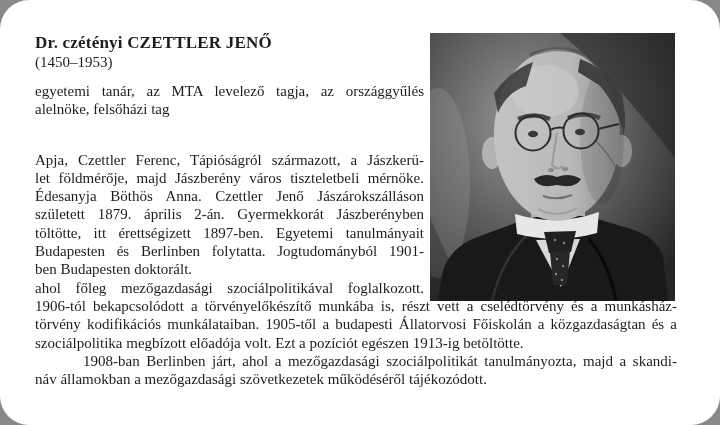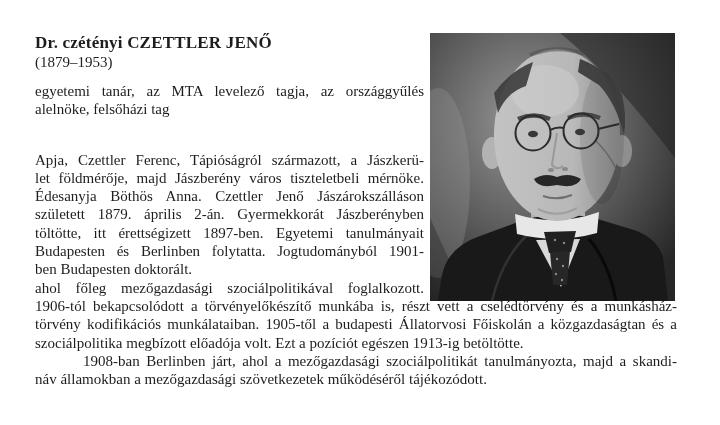--- a/index.html
+++ b/index.html
@@ -2,20 +2,21 @@
 <html lang="hu" style="--page_bg: #ffffff; --text: #1d1d1d; --photo_light: #989898; --photo_mid: #5a5a5a; --photo_dark: #262626; --skin: #c3c3c3; --skin_shadow: #8e8e8e; --hair: #3c3c3c; --suit: #191919; --collar: #e7e7e7; --shirt: #d9d9d9; --tie: #202020;"><head>
 <meta charset="utf-8">
 <style>
   html,body { margin:0; padding:0; background:#888; }
   .page {
     position:relative; width:720px; height:425px;
     background:var(--page_bg,#fff);
     color:var(--text,#1d1d1d);
     font-family:"Liberation Serif","DejaVu Serif",serif;
     overflow:hidden;
+    border-radius:29px;
   }
   .text-block { position:absolute; left:35px; top:33px; width:642px; }
   .title { font-size:17px; font-weight:bold; line-height:19px; letter-spacing:.2px; }
   .years { font-size:15px; line-height:18px; margin-top:1px; }
   .subtitle { width:389px; margin-top:11px; font-size:15px; }
   .body-col { width:389px; margin-top:32px; font-size:15px; }
   .body-full { width:642px; font-size:15px; }
   .ln { line-height:18.3px; white-space:normal; hyphens:none; }
   .j  { text-align:justify; text-align-last:justify; }
   .ind { text-indent:48px; }
@@ -26,21 +27,21 @@
   .photo svg { display:block; width:245px; height:268px; }
 </style>
 </head>
 <body>
 
 <div class="page">
 
   <div class="text-block">
 
     <div class="title">Dr. czétényi CZETTLER JENŐ</div>
-    <div class="years">(1879–1953)</div>
+    <div class="years">(1450–1953)</div>
 
     <div class="subtitle">
       <div class="ln j">egyetemi tanár, az MTA levelező tagja, az országgyűlés</div>
       <div class="ln">alelnöke, felsőházi tag</div>
     </div>
 
     <div class="body-col">
       <div class="ln j">Apja, Czettler Ferenc, Tápióságról származott, a Jászkerü-</div>
       <div class="ln j">let földmérője, majd Jászberény város tiszteletbeli mérnöke.</div>
       <div class="ln j">Édesanyja Böthös Anna. Czettler Jenő Jászárokszálláson</div>

